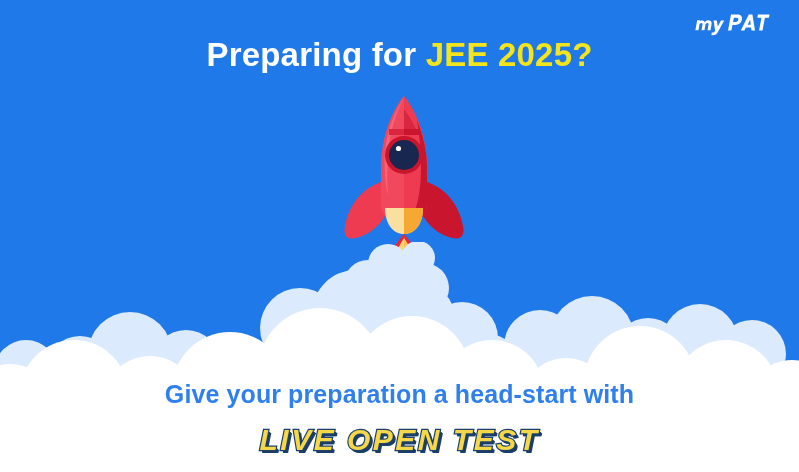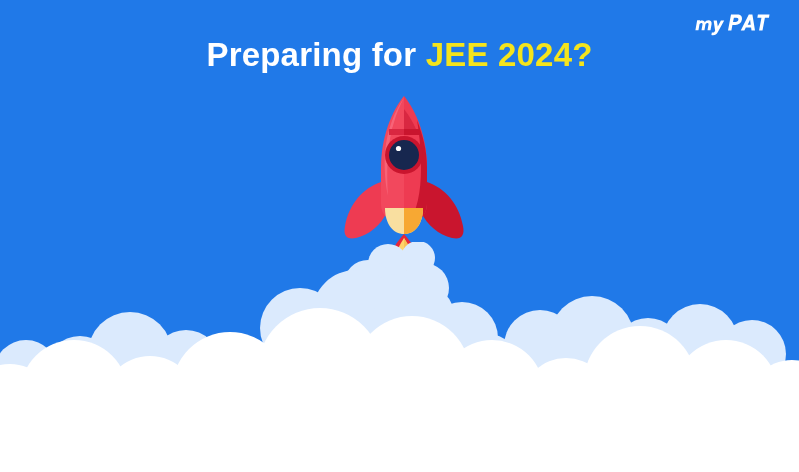--- a/index.html
+++ b/index.html
@@ -118,21 +118,21 @@
         <path d="M36.0 4.6h6.3c3.3 0 5.2 1.9 4.6 5.1-.6 3.3-3.1 5.2-6.5 5.2h-3.0l-1.0 5.6h-3.4l3.0-15.9zm2.0 7.3h2.6c1.5 0 2.5-.8 2.75-2.15.25-1.3-.45-2.05-1.95-2.05h-2.5l-.9 4.2z"></path>
 
         <path d="M53.8 4.6h3.6l2.6 15.9h-3.5l-.4-3.0h-5.3l-1.45 3.0h-3.6L53.8 4.6zm1.9 10.1l-.6-5.0-2.4 5.0h3.0z"></path>
 
         <path d="M62.9 4.6h11.6l-.55 3.1h-4.05l-2.4 12.8h-3.45l2.4-12.8h-4.1l.55-3.1z"></path>
       </g>
     </svg>
   </div>
 
   <div id="headline">
-    <span>Preparing for </span><span class="hl">JEE 2024?</span>
+    <span>Preparing for </span><span class="hl">JEE 2025?</span>
   </div>
 
   <div id="rocket">
     <svg width="150" height="190" viewBox="0 0 150 190" aria-hidden="true">
 
       <path d="M52 90 C34 96 20 112 16 134 C14 144 18 148 27 146 C40 143 52 133 58 120 L58 92 Z" fill="#ee3b52"></path>
 
       <path d="M98 90 C116 96 130 112 134 134 C136 144 132 148 123 146 C110 143 98 133 92 120 L92 92 Z" fill="#c9152e"></path>
 
       <path d="M75 4 C62 20 52 46 52 76 L52 112 C52 124 62 132 75 132 L75 4 Z" fill="#f2485d"></path>
@@ -205,14 +205,18 @@
         <circle cx="640" cy="140" r="56"></circle>
         <circle cx="726" cy="150" r="52"></circle>
         <circle cx="792" cy="164" r="46"></circle>
         <rect x="0" y="160" width="799" height="70"></rect>
       </g>
 
       <rect x="0" y="176" width="799" height="54" fill="#ffffff"></rect>
     </svg>
   </div>
 
+  <div id="bottom-copy">
+    <div id="subhead">Give your preparation a head-start with</div>
+    <div id="cta">LIVE OPEN TEST</div>
+  </div>
 
 </div>
 
 </body></html>

